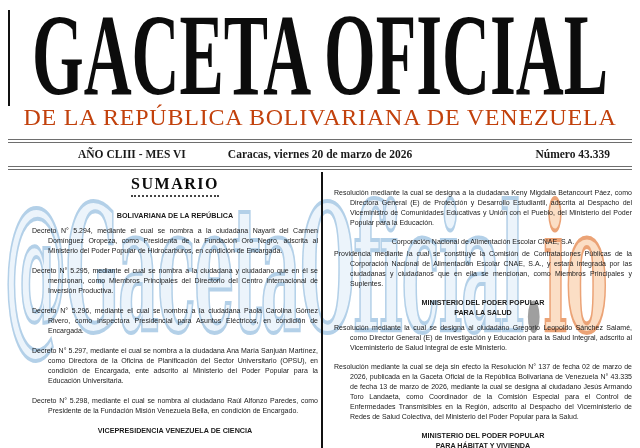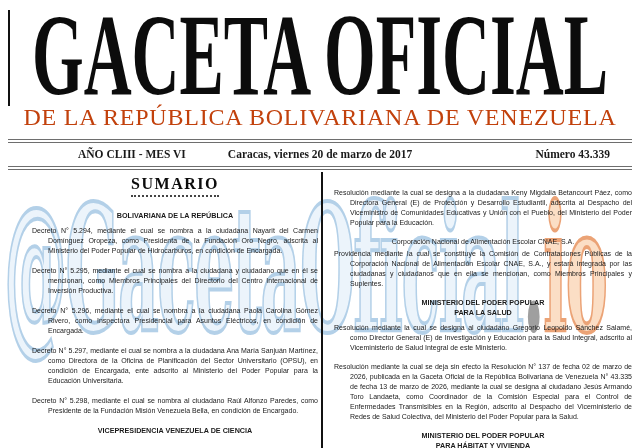--- a/index.html
+++ b/index.html
@@ -78,21 +78,21 @@
   <svg id="masthead-svg" viewBox="0 0 640 96">
     <text x="320" y="88" text-anchor="middle" font-size="116" textLength="576" lengthAdjust="spacingAndGlyphs">GACETA OFICIAL</text>
   </svg>
 
   <div id="masthead-subtitle">DE LA REPÚBLICA BOLIVARIANA DE VENEZUELA</div>
 
   <div id="rule-top" class="hrule"></div>
 
   <div id="dateline">
     <span class="dl-left">AÑO CLIII - MES VI</span>
-    <span class="dl-center">Caracas, viernes 20 de marzo de 2017</span>
+    <span class="dl-center">Caracas, viernes 20 de marzo de 2026</span>
     <span class="dl-right">Número 43.339</span>
   </div>
 
   <div id="rule-bottom" class="hrule"></div>
 
   <div id="watermark">
     <span class="wm-main">@GacetaOficial</span><span class="wm-dot">.</span><span class="wm-suffix">io</span>
   </div>
 
   <div id="columns">

